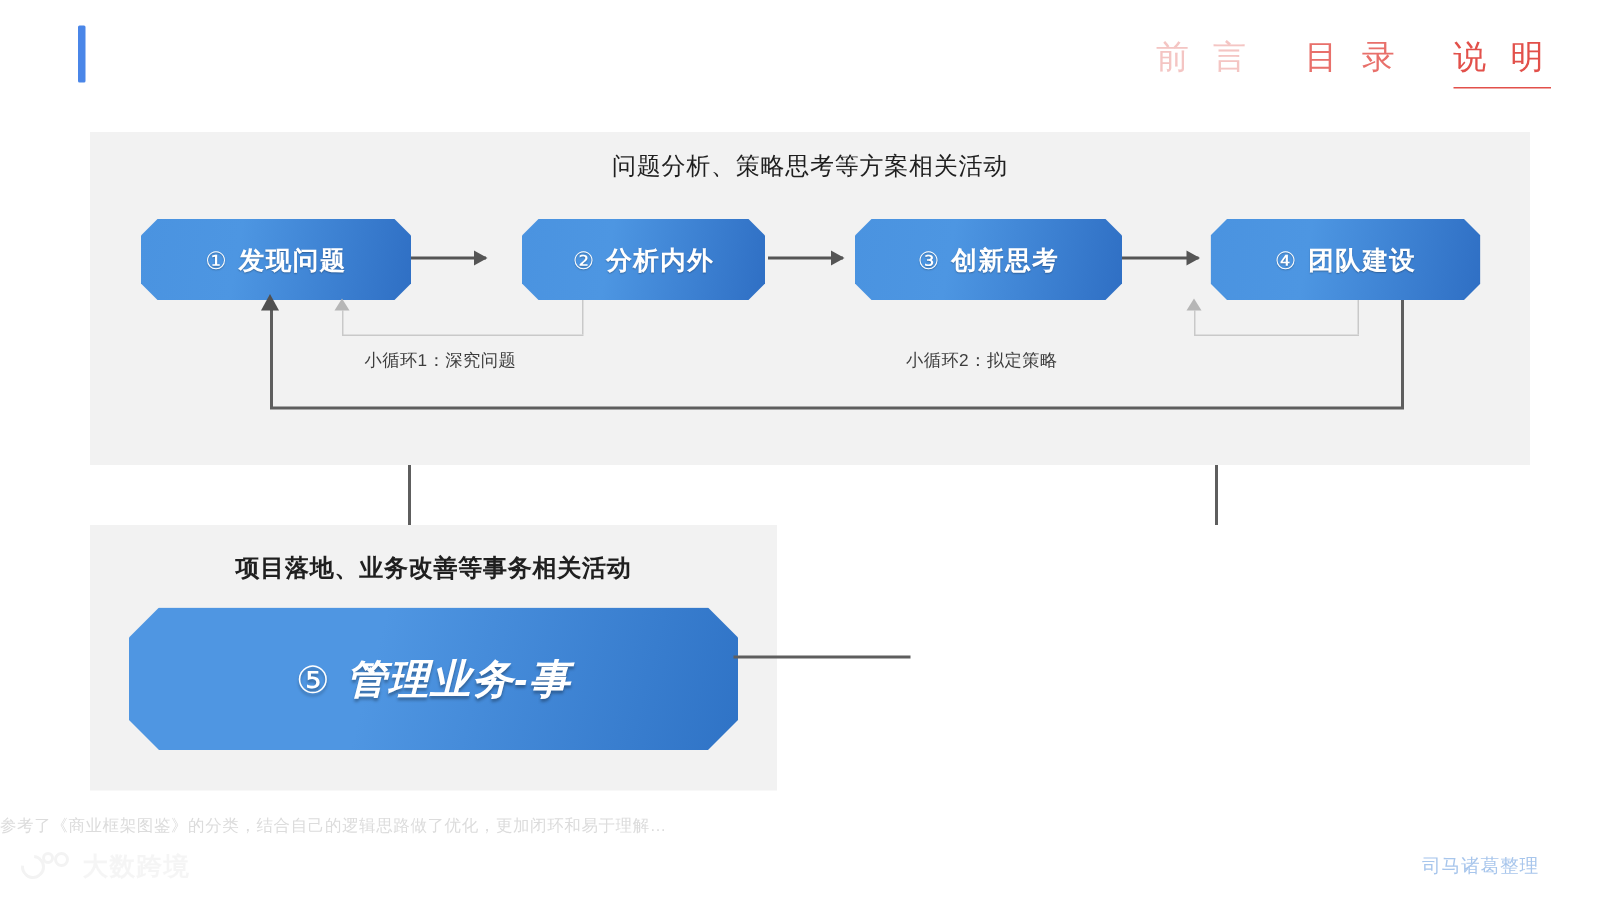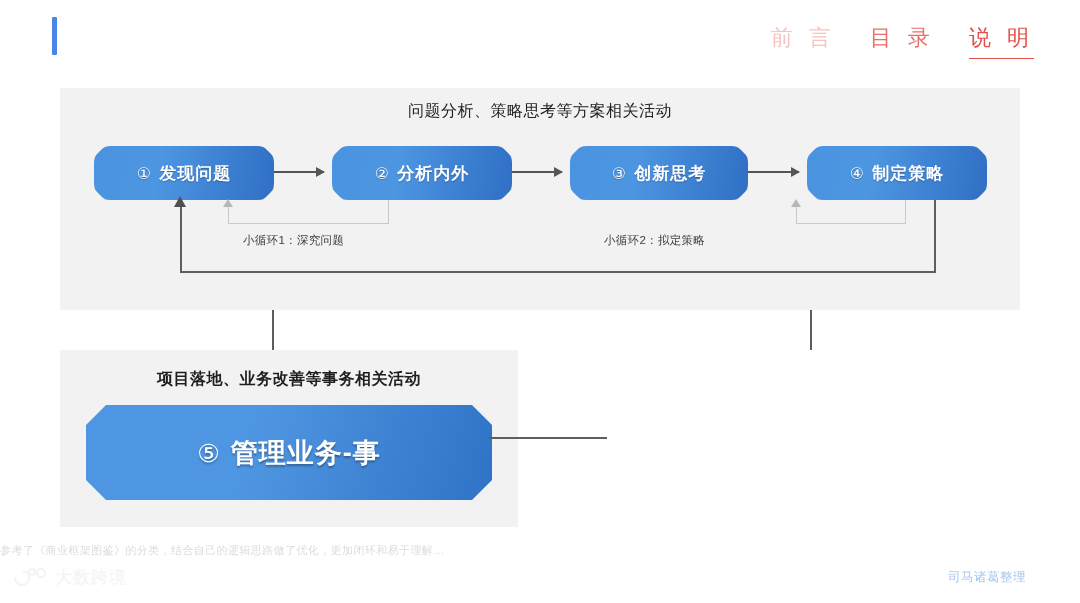--- a/index.html
+++ b/index.html
@@ -83,34 +83,33 @@
     top: 146px;
     height: 54px;
     background: linear-gradient(100deg, #4a93e0 0%, #4d96e2 36%, #2f6fc4 100%);
     clip-path: polygon(0 11px, 11px 0, calc(100% - 11px) 0, 100% 11px,
                        100% calc(100% - 11px), calc(100% - 11px) 100%,
                        11px 100%, 0 calc(100% - 11px));
     display: flex;
     align-items: center;
     justify-content: center;
     filter: drop-shadow(1px 2px 2px rgba(0,0,0,0.22));
-    border-radius: 17px;
   }
   .chev-label {
     color: #ffffff;
     font-size: 17px;
     font-weight: bold;
     letter-spacing: 1px;
     white-space: nowrap;
     text-shadow: 0 1px 1px rgba(0,0,0,0.28);
   }
   .chev-num { font-size: 16px; margin-right: 7px; font-weight: normal; }
 
   #chev1 { left: 94px;  width: 180px; }
-  #chev2 { left: 332px; width: 180px; text-align: right; }
+  #chev2 { left: 348px; width: 162px; text-align: right; }
   #chev3 { left: 570px; width: 178px; }
   #chev4 { left: 807px; width: 180px; }
 
   
   .arrow-h {
     position: absolute;
     top: 171px;
     height: 2px;
     background: #555555;
   }
@@ -195,20 +194,21 @@
     top: 55px;
     height: 95px;
     background: linear-gradient(105deg, #4f96e2 0%, #4f96e2 40%, #2f73c6 100%);
     clip-path: polygon(0 20px, 20px 0, calc(100% - 20px) 0, 100% 20px,
                        100% calc(100% - 20px), calc(100% - 20px) 100%,
                        20px 100%, 0 calc(100% - 20px));
     display: flex;
     align-items: center;
     justify-content: center;
     filter: drop-shadow(1px 3px 3px rgba(0,0,0,0.22));
+    font-style: italic;
   }
   #big-chev-left  { left: 26px; width: 406px; }
   #big-chev-right { left: 40px; width: 344px; }
 
   .big-chev-label {
     color: #ffffff;
     font-size: 27px;
     font-weight: bold;
     letter-spacing: 1px;
     white-space: nowrap;
@@ -310,21 +310,21 @@
       <span class="chev-num">②</span><span>分析内外</span>
     </span>
   </div>
   <div class="chev" id="chev3">
     <span class="chev-label">
       <span class="chev-num">③</span><span>创新思考</span>
     </span>
   </div>
   <div class="chev" id="chev4">
     <span class="chev-label">
-      <span class="chev-num">④</span><span>制定策略</span>
+      <span class="chev-num">④</span><span>团队建设</span>
     </span>
   </div>
 
   <div class="arrow-h" id="ah1"></div>
   <div class="arrow-h" id="ah2"></div>
   <div class="arrow-h" id="ah3"></div>
 
   <div class="loop-small" id="loop-small-1">
     <div class="seg-v" style="left:388px; top:200px; height:23px;"></div>
     <div class="seg-h" style="left:228px; top:223px; width:161px;"></div>

